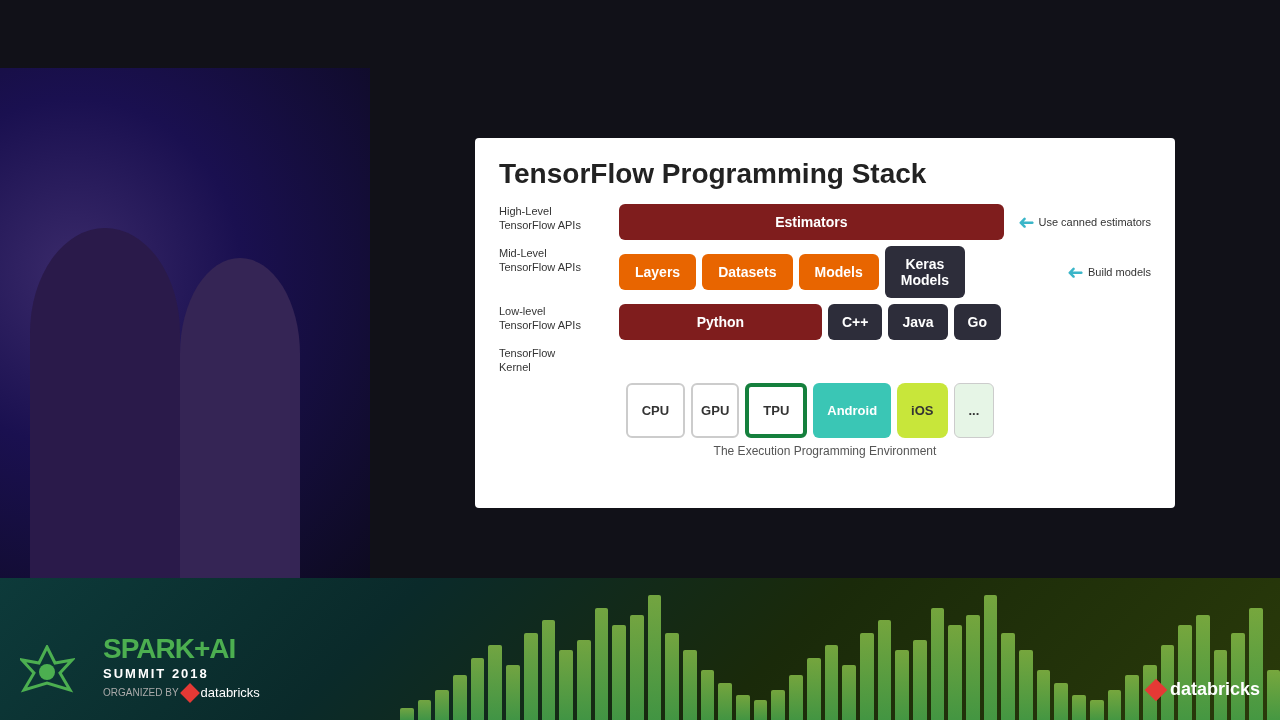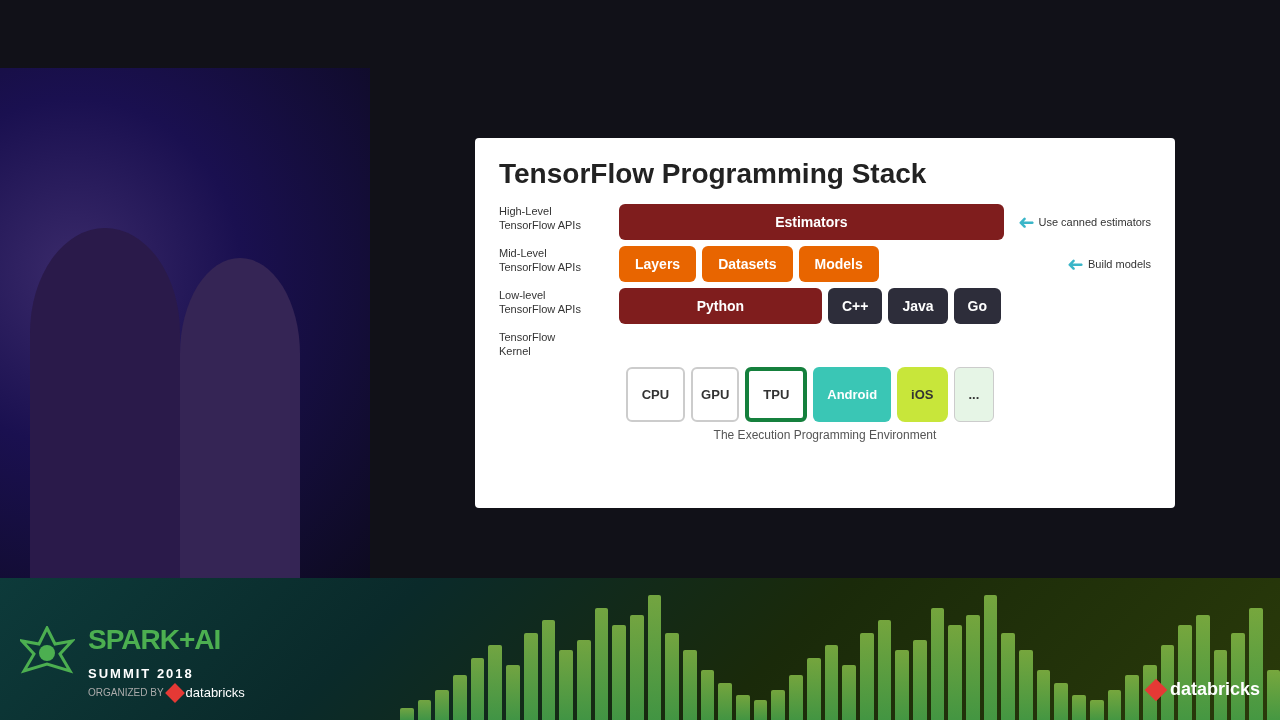--- a/index.html
+++ b/index.html
@@ -100,21 +100,21 @@
       letter-spacing: -1px;
     }
     .logo-title span {
       color: #4CAF50;
     }
     .logo-subtitle {
       font-size: 13px;
       font-weight: 700;
       color: white;
       letter-spacing: 2px;
-      margin-top: 12px;
+      margin-top: 3px;
     }
     .databricks-logo-small {
       display: flex;
       align-items: center;
       gap: 4px;
       margin-top: 4px;
     }
     .db-diamond-small {
       width: 14px;
       height: 14px;
@@ -294,20 +294,21 @@
           <span style="font-size:11px;color:#333;">Use canned estimators</span>
         </div>
       </div>
 
       <div class="stack-row">
         <div class="row-label">Mid-Level<br>TensorFlow APIs</div>
         <div class="row-content">
           <button class="btn-orange">Layers</button>
           <button class="btn-orange">Datasets</button>
           <button class="btn-orange">Models</button>
+          <button class="btn-orange" style="background:#2d2d3a;">Keras<br>Models</button>
         </div>
         <div style="display:flex;align-items:center;gap:4px;margin-left:4px;">
           <span style="color:#3ab5c8;font-size:20px;transform:scaleX(-1);display:inline-block;">➜</span>
           <span style="font-size:11px;color:#333;">Build models</span>
         </div>
       </div>
 
       <div class="stack-row">
         <div class="row-label">Low-level<br>TensorFlow APIs</div>
         <div class="row-content">
@@ -392,21 +393,21 @@
       <div class="bar-item" style="height: 75px;"></div>
       <div class="bar-item" style="height: 95px;"></div>
       <div class="bar-item" style="height: 105px;"></div>
       <div class="bar-item" style="height: 70px;"></div>
       <div class="bar-item" style="height: 87.5px;"></div>
       <div class="bar-item" style="height: 112.5px;"></div>
       <div class="bar-item" style="height: 50px;"></div>
     </div>
 
   <div class="logo-area">
-    <div style="display:flex;align-items:flex-start;gap:13px;">
+    <div style="display:flex;align-items:flex-end;gap:28px;">
 
       <div style="position:relative;width:55px;height:55px;">
         <svg width="55" height="55" viewBox="0 0 55 55">
           <polygon points="27,2 35,18 52,15 40,28 50,45 27,38 4,45 14,28 2,15 19,18" fill="none" stroke="#4CAF50" stroke-width="3"></polygon>
           <circle cx="27" cy="27" r="8" fill="#4CAF50"></circle>
         </svg>
       </div>
       <div>
         <div class="logo-title">
           <span>SPARK</span><span style="color:#4CAF50;">+</span><span>AI</span>

